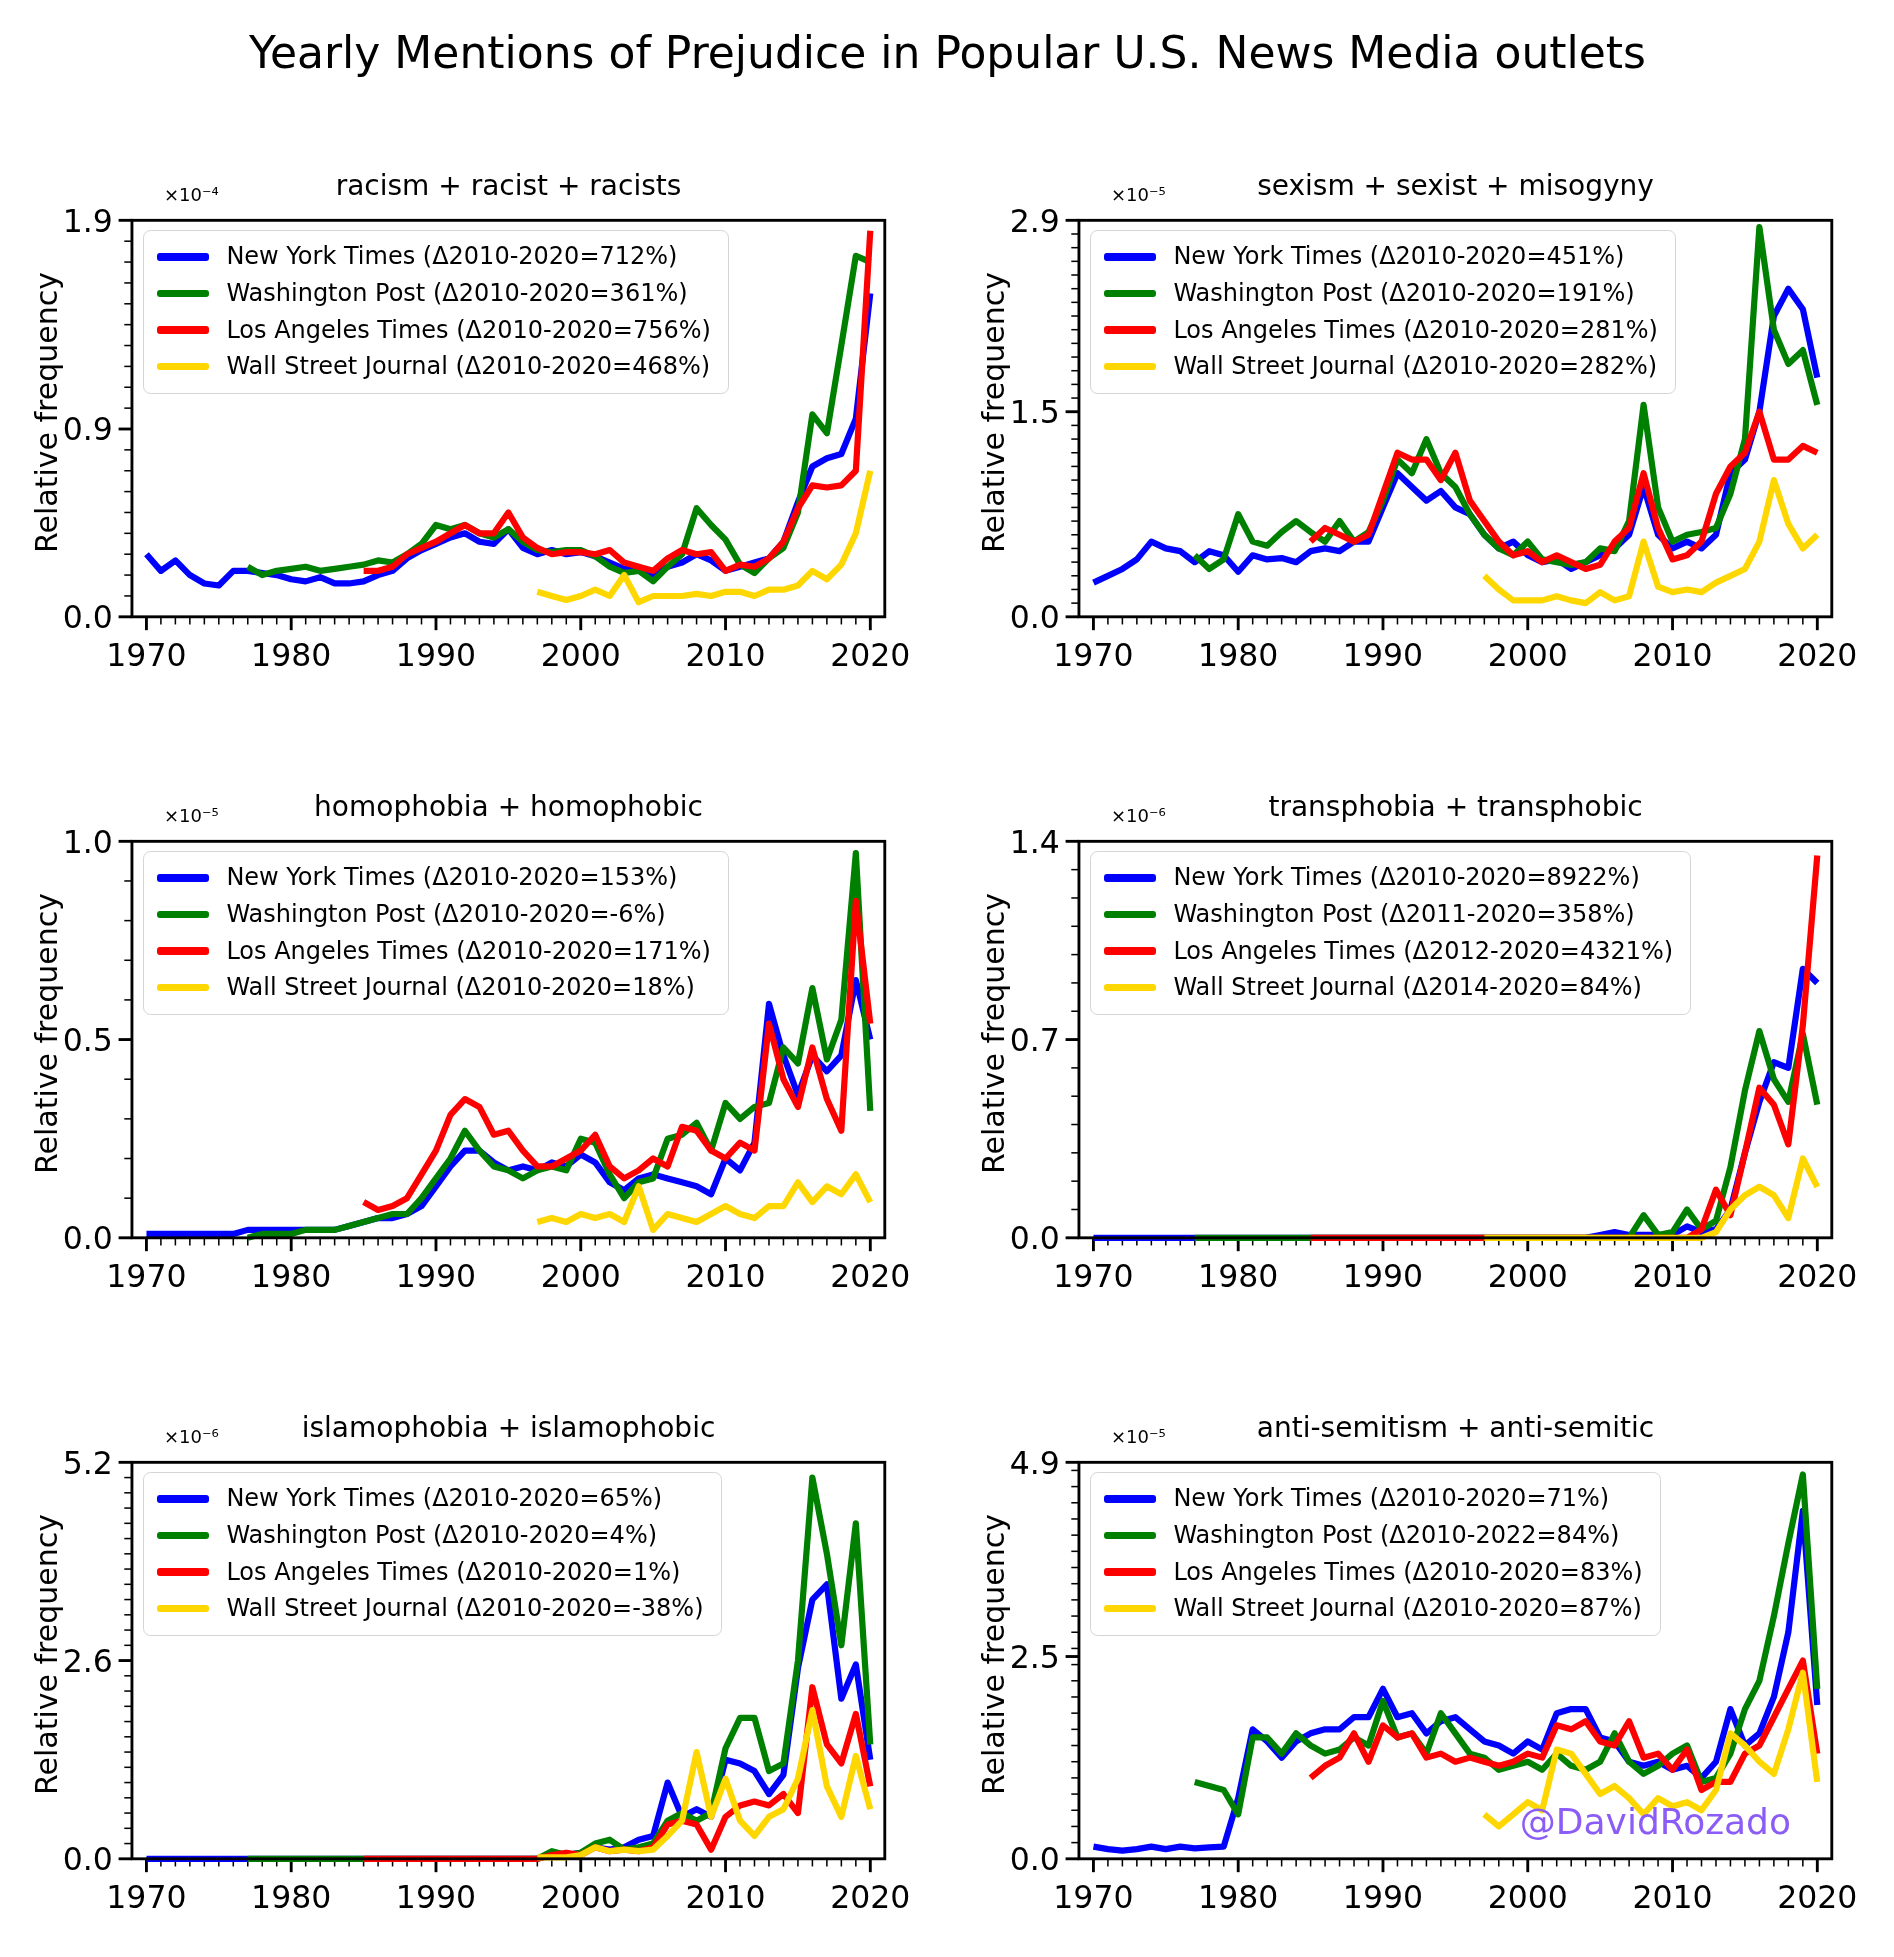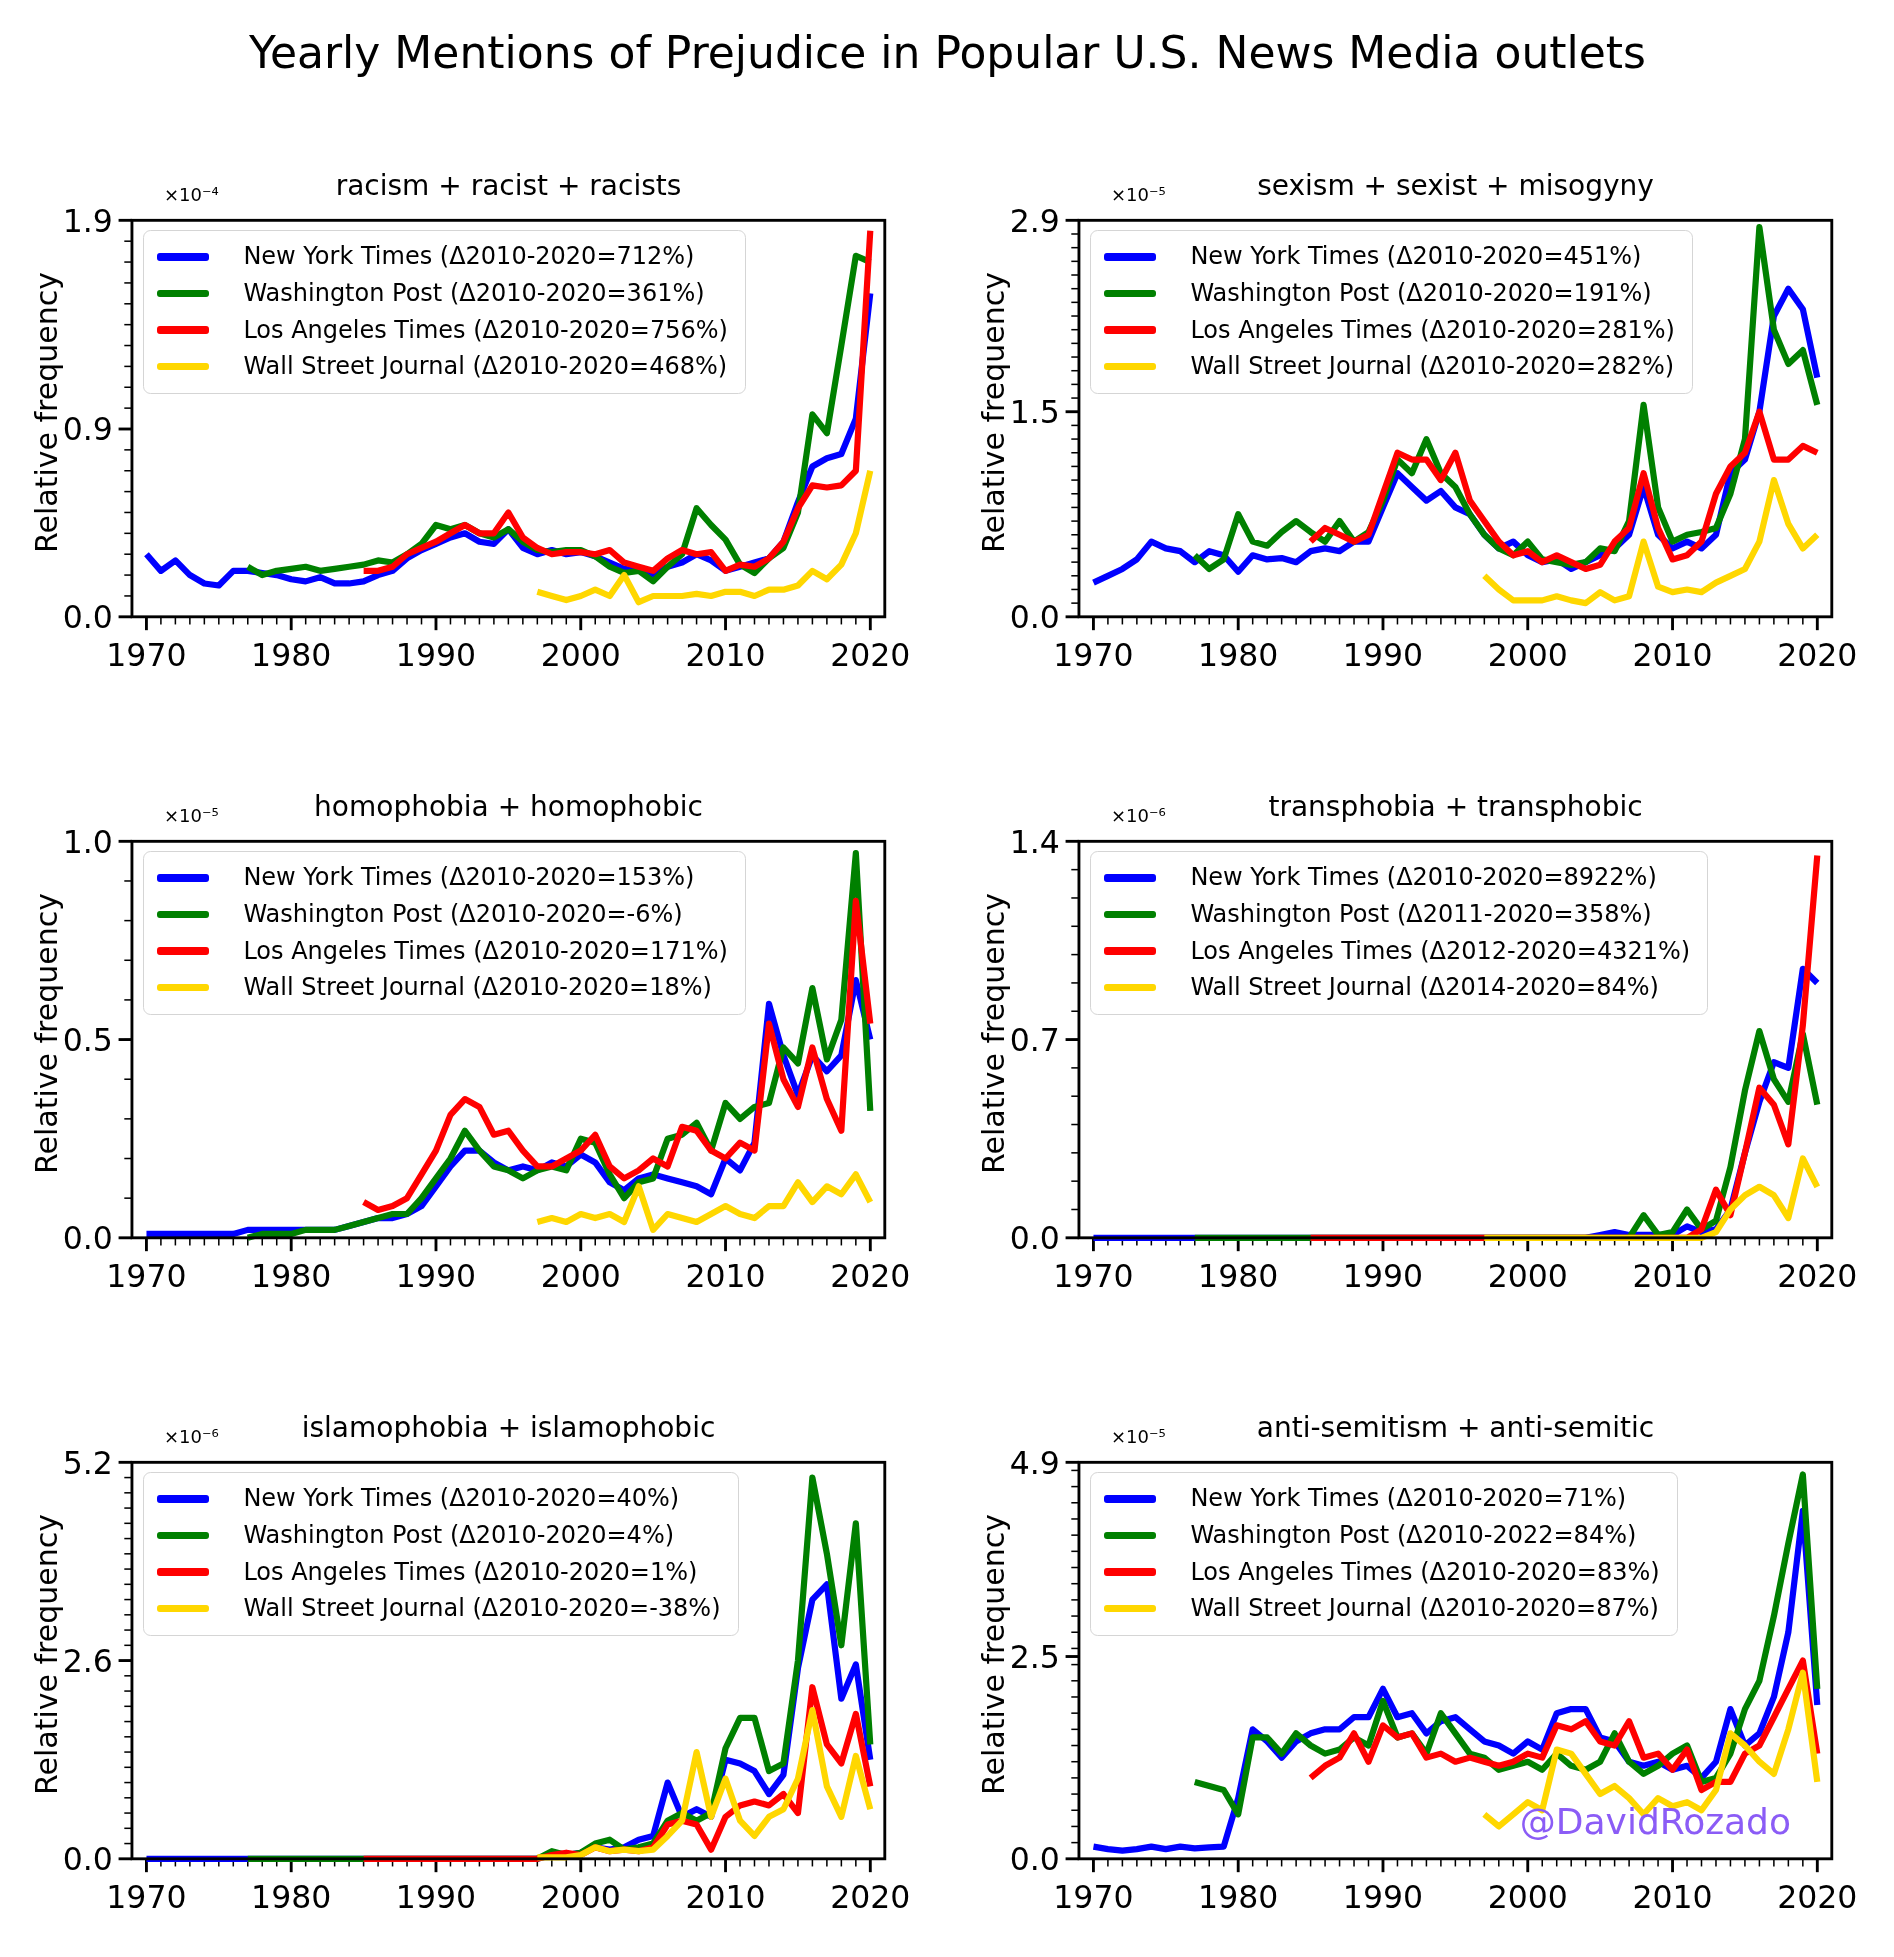--- a/index.html
+++ b/index.html
@@ -5,21 +5,21 @@
   html,body{margin:0;padding:0;background:#ffffff;}
   body{width:1895px;height:1958px;overflow:hidden;font-family:"DejaVu Sans","Liberation Sans",sans-serif;color:#000;}
   #fig{position:relative;width:1895px;height:1458px;background:#fff;}
   .main-title{position:absolute;top:27px;left:0;width:1895px;text-align:center;font-size:44px;}
   .panel{position:absolute;width:947px;height:621px;}
   .panel svg{position:absolute;left:0;top:0;}
   .panel-title{position:absolute;left:132px;top:5.7px;width:753px;text-align:center;font-size:28px;white-space:nowrap;}
   .scale-label{position:absolute;left:164px;top:21px;font-size:18px;}
   .ylabel{position:absolute;left:29px;top:390px;font-size:30px;transform-origin:0 0;transform:rotate(-90deg);white-space:nowrap;}
   .legend{position:absolute;left:143px;top:67px;border:1.9px solid #d5d5d5;border-radius:7.6px;background:rgba(255,255,255,0.93);padding:7.6px 17px 7.6px 13.4px;}
-  .legend-row{display:flex;align-items:center;gap:34px;padding:3.8px 0;}
+  .legend-row{display:flex;align-items:center;gap:17px;padding:3.8px 0;}
   .swatch{width:52px;height:7.6px;border-radius:2.9px;flex:none;background:#888;}
   .legend-label{font-size:24px;line-height:29px;white-space:nowrap;}
   .watermark{position:absolute;left:132px;top:396px;width:712px;text-align:right;font-size:36px;color:#8b5cf6;}
   svg text{font-family:"DejaVu Sans","Liberation Sans",sans-serif;}
 </style>
 </head>
 <body>
 
 <div id="fig">
   <div class="main-title">Yearly Mentions of Prejudice in Popular U.S. News Media outlets</div>
@@ -563,21 +563,21 @@
         <polyline points="380.5,475.0 395.6,475.0 410.8,475.0 425.9,475.0 441.1,475.0 456.2,475.0 471.4,475.0 486.5,475.0 501.7,475.0 516.8,475.0 532.0,475.0 547.2,475.0 562.3,475.0 577.5,471.0 592.6,468.6 607.8,471.0 622.9,463.0 638.1,467.0 653.2,465.4 668.4,467.0 683.5,463.0 698.7,439.1 713.8,435.1 729.0,439.1 744.2,465.4 759.3,431.1 774.5,419.1 789.6,415.1 804.8,419.1 819.9,407.2 835.1,427.1 850.2,295.4 865.4,355.3 880.5,375.2 895.7,323.4 910.8,399.2" fill="none" stroke="#ff0000" stroke-width="6.5" stroke-linejoin="round" stroke-linecap="butt"></polyline>
         <polyline points="562.3,473.4 577.5,473.4 592.6,473.4 607.8,471.0 622.9,463.0 638.1,467.0 653.2,465.4 668.4,467.0 683.5,465.4 698.7,451.1 713.8,435.1 729.0,363.3 744.2,431.1 759.3,391.2 774.5,435.1 789.6,451.1 804.8,431.1 819.9,423.1 835.1,391.2 850.2,319.4 865.4,399.2 880.5,431.1 895.7,367.3 910.8,423.1" fill="none" stroke="#ffd700" stroke-width="6.5" stroke-linejoin="round" stroke-linecap="butt"></polyline>
         <rect x="138" y="60" width="788" height="415" fill="none" stroke="#000" stroke-width="3"></rect>
       </svg>
     <div class="panel-title">islamophobia + islamophobic</div>
     <div class="scale-label">×10⁻⁶</div>
     <div class="ylabel">Relative frequency</div>
     <div class="legend">
       <div class="legend-row">
           <span class="swatch" style="background: rgb(0, 0, 255);"></span>
-          <span class="legend-label">New York Times (Δ2010-2020=40%)</span>
+          <span class="legend-label">New York Times (Δ2010-2020=65%)</span>
         </div>
       <div class="legend-row">
           <span class="swatch" style="background: rgb(0, 128, 0);"></span>
           <span class="legend-label">Washington Post (Δ2010-2020=4%)</span>
         </div>
       <div class="legend-row">
           <span class="swatch" style="background: rgb(255, 0, 0);"></span>
           <span class="legend-label">Los Angeles Times (Δ2010-2020=1%)</span>
         </div>
       <div class="legend-row">

